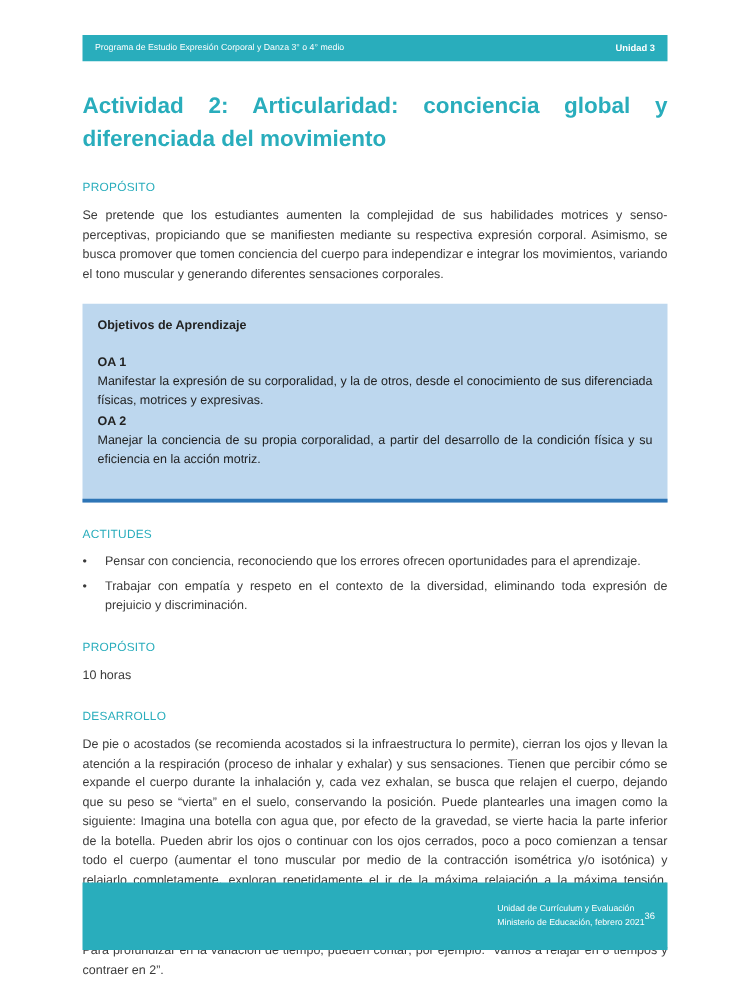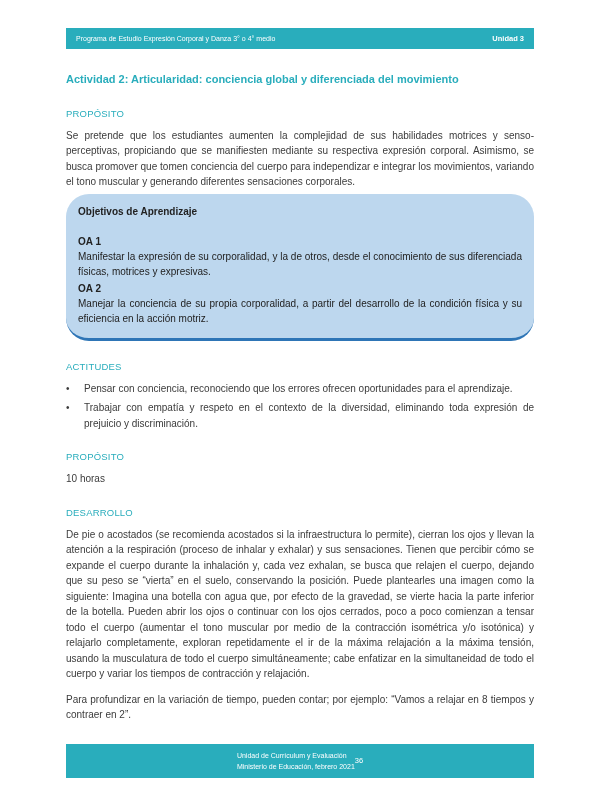--- a/index.html
+++ b/index.html
@@ -26,21 +26,21 @@
     align-items: center;
     padding: 0 10px;
     font-size: 7px;
   }
   .header-bar .unit {
     font-weight: bold;
     font-size: 7.5px;
   }
   h1.title {
     color: var(--teal, #29ADBC);
-    font-size: 11px;
+    font-size: 18px;
     font-weight: bold;
     line-height: 1.5;
     text-align: justify;
     margin-top: 22px;
   }
   h2.sec {
     color: var(--teal, #29ADBC);
     font-size: 9.5px;
     font-weight: normal;
     letter-spacing: 0.2px;
@@ -50,26 +50,25 @@
   p.body {
     font-size: 10px;
     line-height: 1.55;
     text-align: justify;
     color: #3b3b3b;
   }
   p.body + p.body { margin-top: 10px; }
   .oa-box {
     background: var(--light_blue, #BDD7EE);
     border-bottom: 3px solid var(--box_border, #2E75B6);
-    margin-top: 4px;
-    padding: 10px 12px 12px 12px;
+    margin-top: 16px;
+    padding: 10px 12px 24px 12px;
     color: #222222;
     font-size: 10px;
     line-height: 1.5;
-    border-radius: 23px;
   }
   .oa-heading {
     font-weight: bold;
     margin-bottom: 15px;
   }
   .oa-code { font-weight: bold; margin-top: 2px; }
   .oa-text { text-align: justify; }
   ul.actitudes {
     list-style: none;
     font-size: 10px;
@@ -82,27 +81,27 @@
   }
   ul.actitudes .bullet {
     width: 18px;
     flex: 0 0 18px;
   }
   ul.actitudes .li-text { text-align: justify; flex: 1; }
   .footer-bar {
     position: absolute;
     left: 66px;
     right: 66px;
-    bottom: 22px;
+    bottom: 40px;
     background: var(--teal, #29ADBC);
     color: #ffffff;
     display: flex;
-    justify-content: center;
+    justify-content: flex-end;
     align-items: center;
-    padding: 6px 10px;
+    padding: 16px 10px;
     font-size: 7px;
     line-height: 1.6;
   }
   .footer-page { font-size: 7.5px; }
 </style>
 </head>
 <body>
 
 <div class="page">
 

